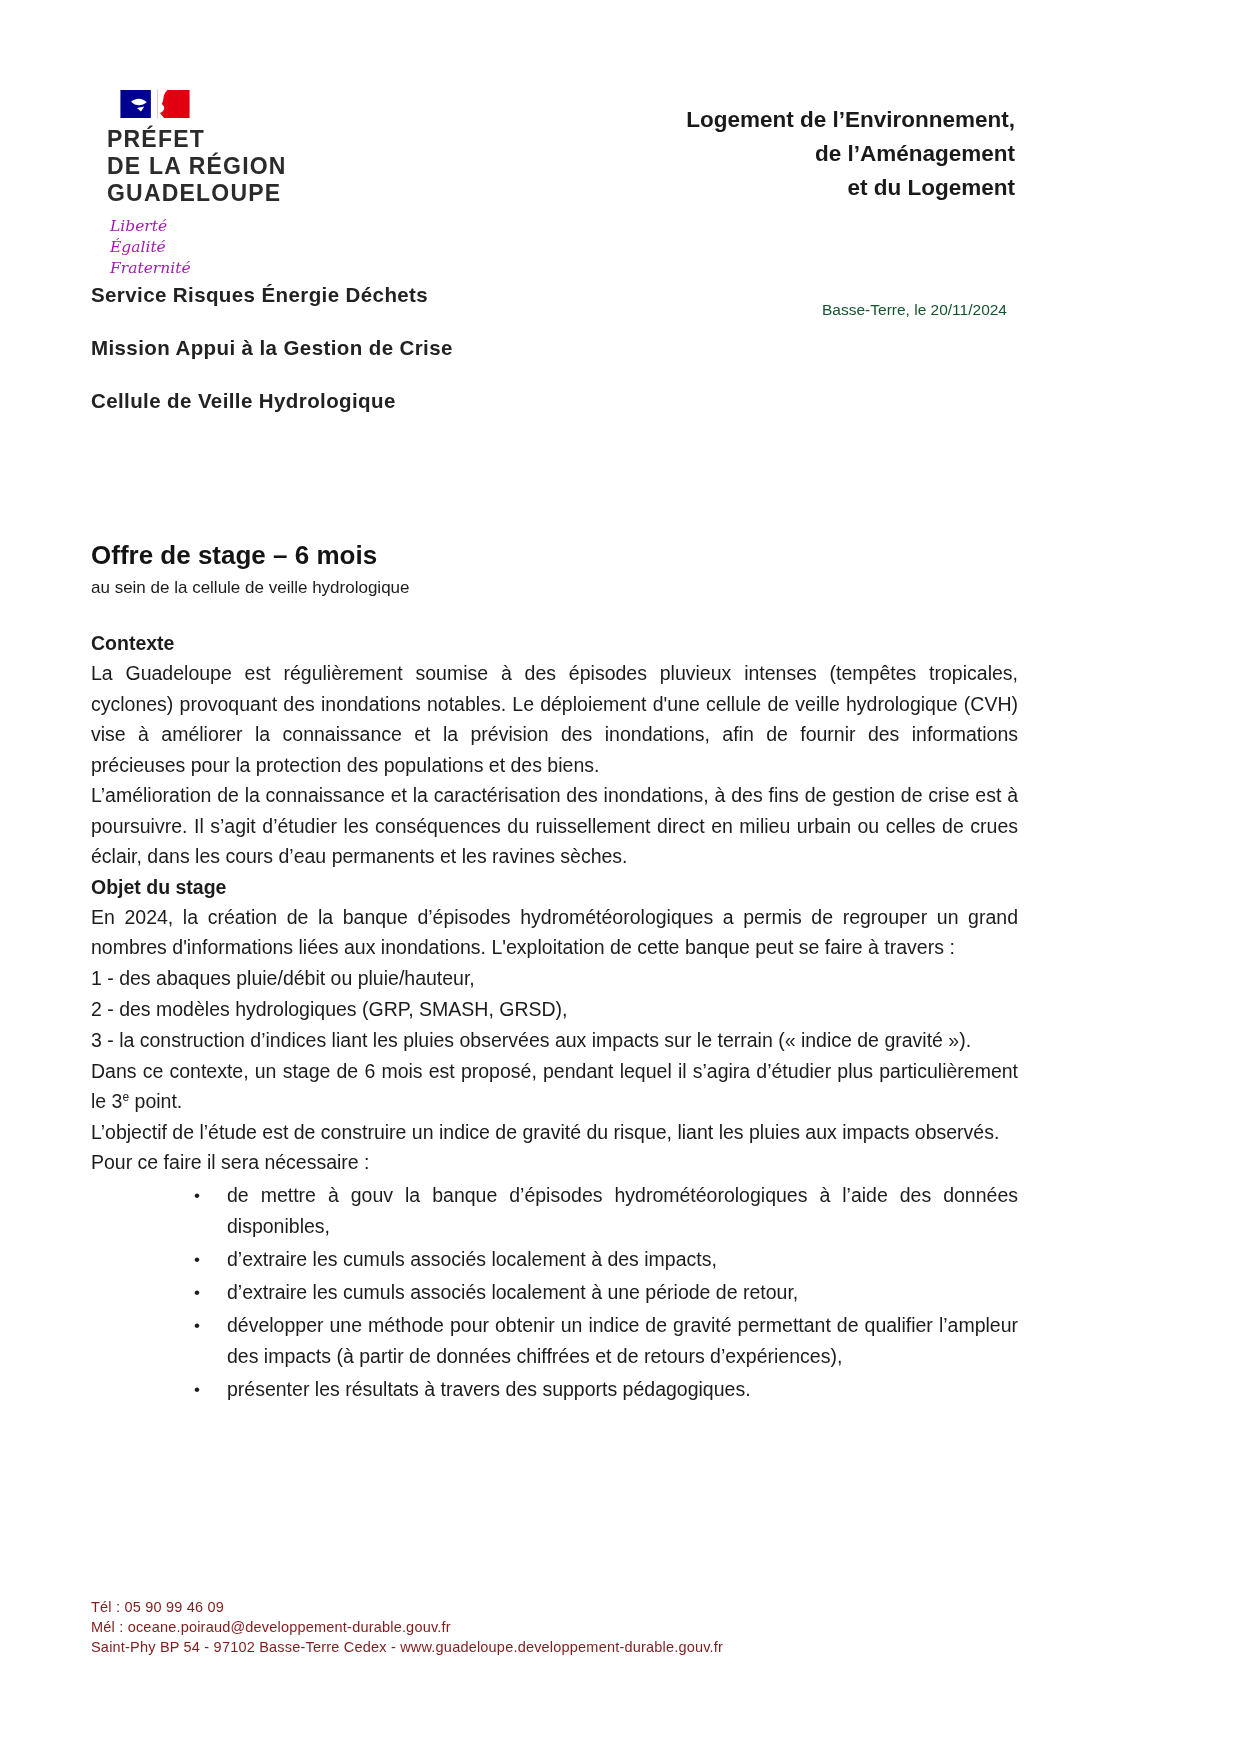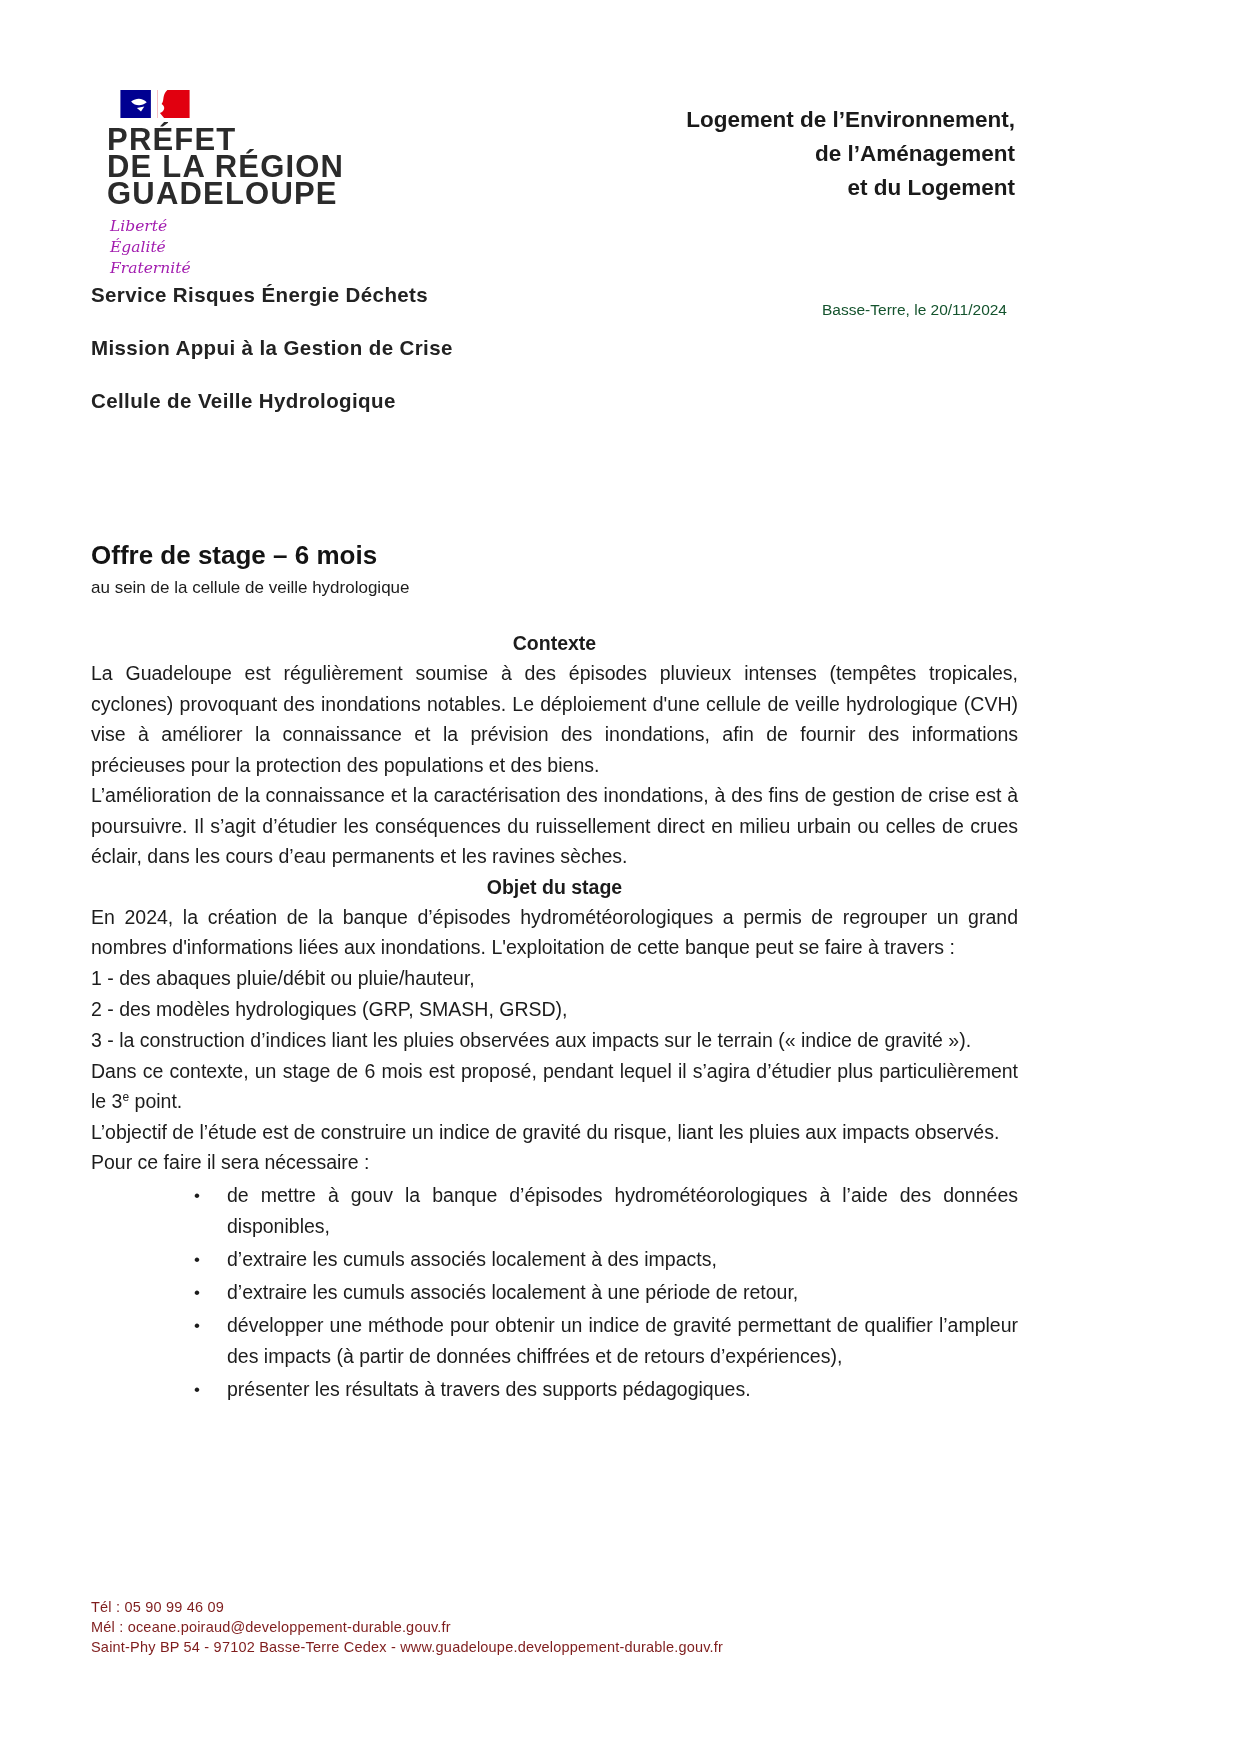--- a/index.html
+++ b/index.html
@@ -8,37 +8,37 @@
     width:1241px;height:1754px;
     margin:0 auto;
     background:#ffffff;
     font-family:"Liberation Sans","DejaVu Sans",sans-serif;
     color:#1c1c1c;
     overflow:hidden;
   }
   
   .logo-block{position:absolute;left:107px;top:90px;width:260px;}
   .logo-flag{display:block;margin-left:13px;margin-bottom:8px;}
-  .logo-title{font-weight:bold;font-size:31px;line-height:27px;letter-spacing:1.2px;color:#2b2b2b;}
+  .logo-title{font-weight:bold;font-size:23px;line-height:27px;letter-spacing:1.2px;color:#2b2b2b;}
   .logo-motto{margin-top:9px;padding-left:3px;font-family:"DejaVu Serif","Liberation Serif",serif;font-style:italic;font-size:15.5px;line-height:21px;color:#a21caf;}
   .direction-block{
     position:absolute;right:226px;top:103px;
     text-align:right;font-weight:bold;font-size:22.5px;line-height:34px;color:#1a1a1a;
   }
   
   .service-block{position:absolute;left:91px;top:283px;font-size:20.5px;color:#222;letter-spacing:0.4px;}
   .service-block div{margin-bottom:29px;font-weight:bold;}
   .dateline{position:absolute;right:234px;top:301px;font-size:15.5px;color:#14532d;}
   
   .title-block{position:absolute;left:91px;top:540px;width:927px;text-align:left;}
   .title-main{font-size:26px;font-weight:bold;color:#141414;}
   .title-sub{margin-top:7px;font-size:17px;color:#1c1c1c;}
   
   .content{position:absolute;left:91px;top:628px;width:927px;font-size:19.5px;line-height:30.5px;}
-  .content h3{margin:0;font-size:19.5px;font-weight:bold;line-height:30px;text-align:center;}
+  .content h3{margin:0;font-size:19.5px;font-weight:bold;line-height:30px;}
   .content p{margin:0;text-align:justify;}
   .sec-gap{margin-top:46px;}
   .para-gap{margin-top:36px;}
   .numbered div{line-height:31px;}
   .bullets{margin:2px 0 0 0;padding:0;list-style:none;}
   .bullets li{position:relative;padding-left:136px;text-align:justify;line-height:31px;margin-top:2px;}
   .bullets li::before{content:"\2022";position:absolute;left:103px;top:0;font-size:17px;color:#1c1c1c;}
   sup{font-size:12px;line-height:0;}
   
   .footer{position:absolute;left:91px;top:1597px;font-size:14.5px;line-height:20px;color:#7f1d1d;letter-spacing:0.2px;}

